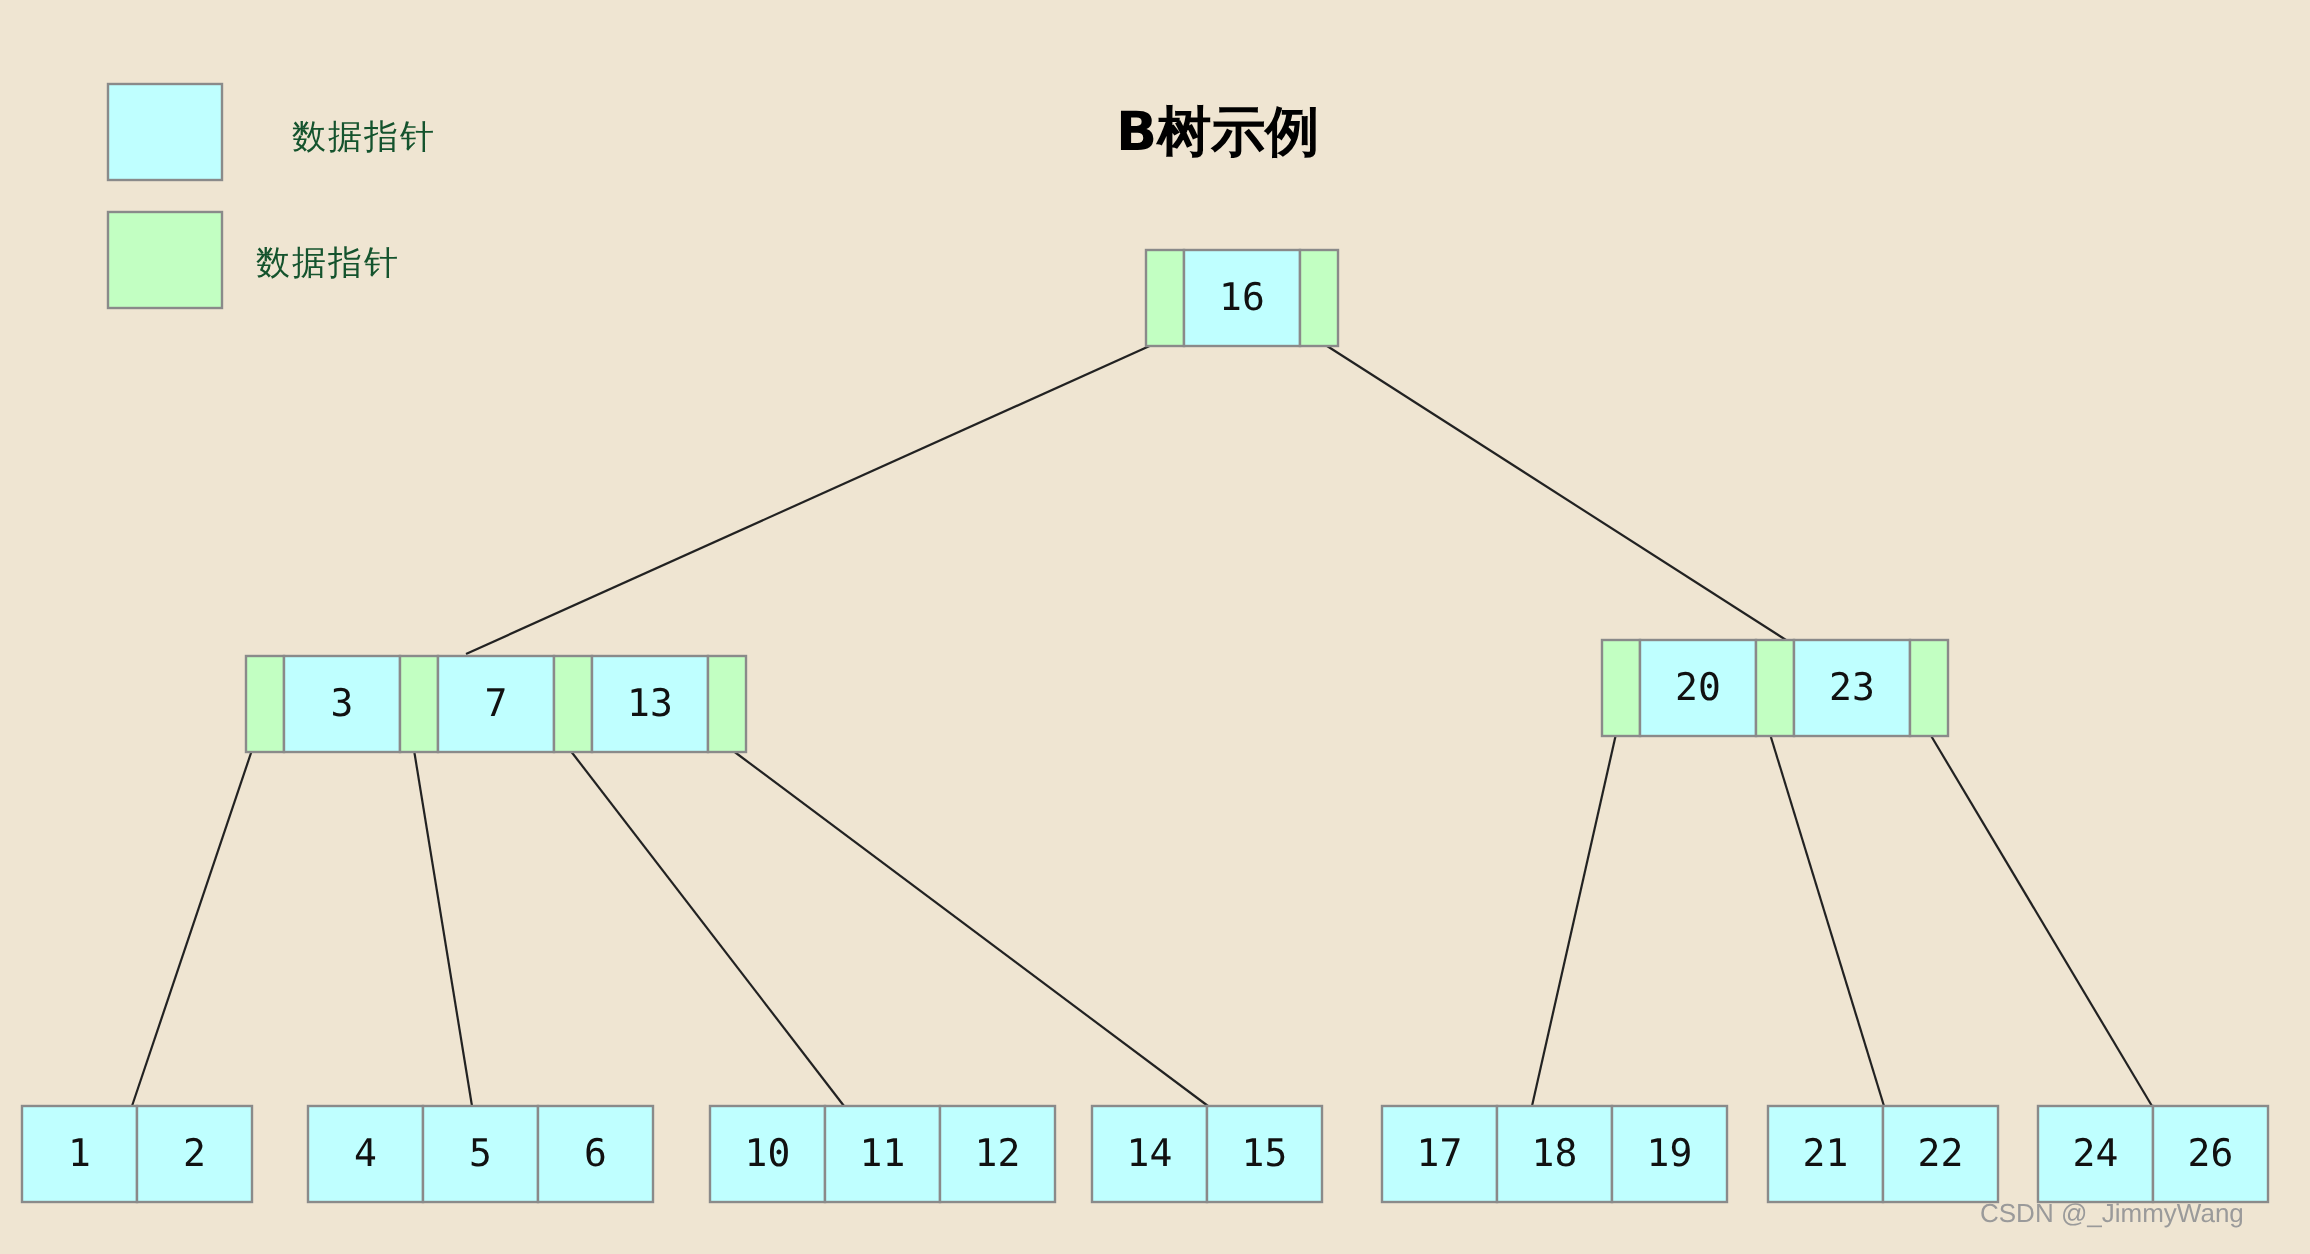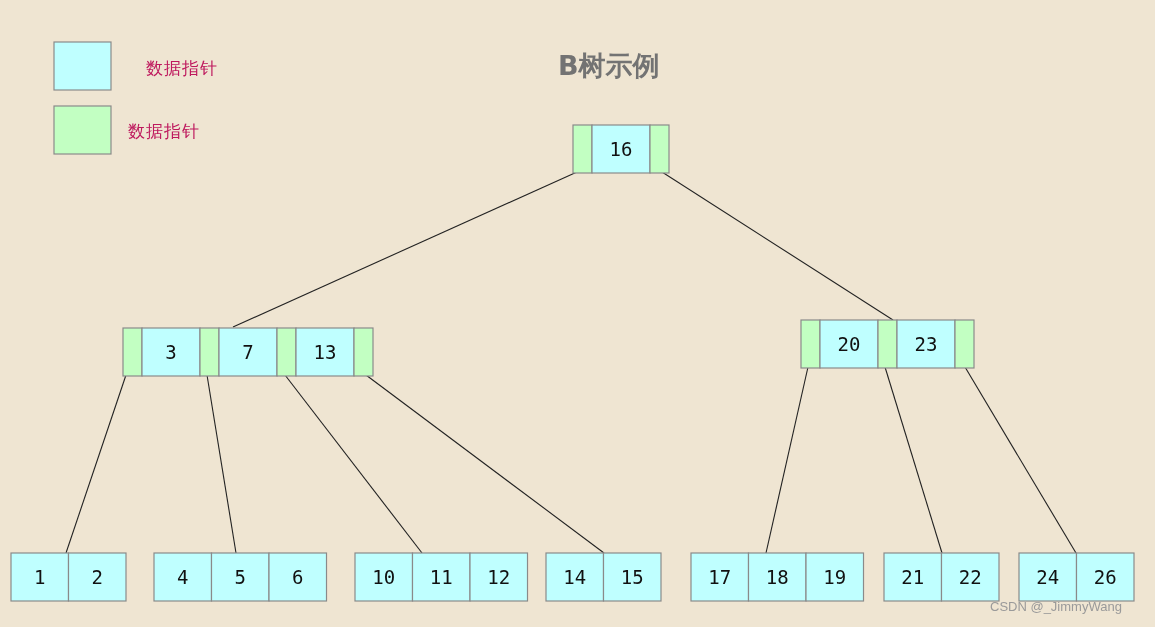--- a/index.html
+++ b/index.html
@@ -4,26 +4,26 @@
 <style>
   html, body { margin: 0; padding: 0; }
   body {
     width: 1155px; height: 627px; overflow: hidden;
     background: #efe5d2;
     font-family: "DejaVu Sans", sans-serif;
     position: relative;
   }
   #canvas { position: absolute; left: 0; top: 0; }
   .legend-label {
-    position: absolute; font-size: 17px; color: #be185d; letter-spacing: 1px;
+    position: absolute; font-size: 17px; color: #14532d; letter-spacing: 1px;
     font-family: "DejaVu Sans", sans-serif;
   }
   .title {
     position: absolute; left: 558px; top: 48px;
-    font-size: 27px; font-weight: bold; color: #737373;
+    font-size: 27px; font-weight: bold; color: #000000;
     font-family: "DejaVu Sans", sans-serif;
   }
   .watermark {
     position: absolute; left: 990px; top: 599px;
     font-size: 13px; color: #9a9a9a;
     font-family: "Liberation Sans", sans-serif;
   }
   .cell-text {
     font-family: "DejaVu Sans Mono", monospace;
     font-size: 19px; fill: #111;

